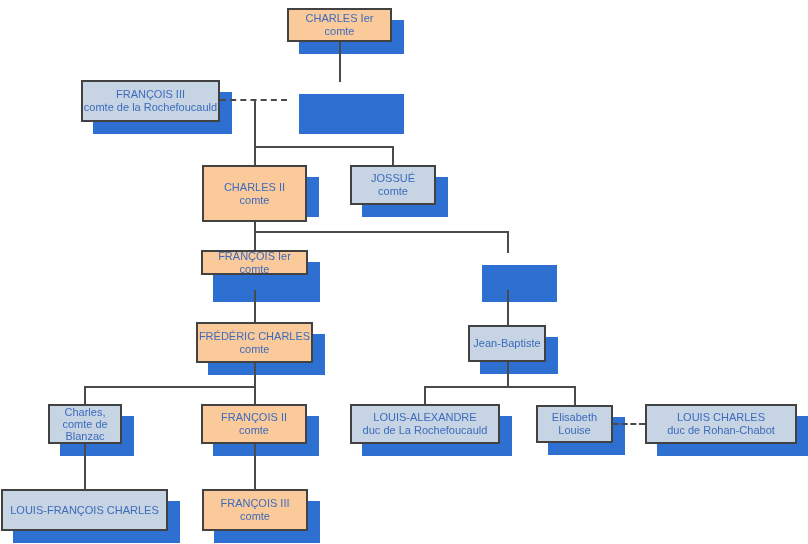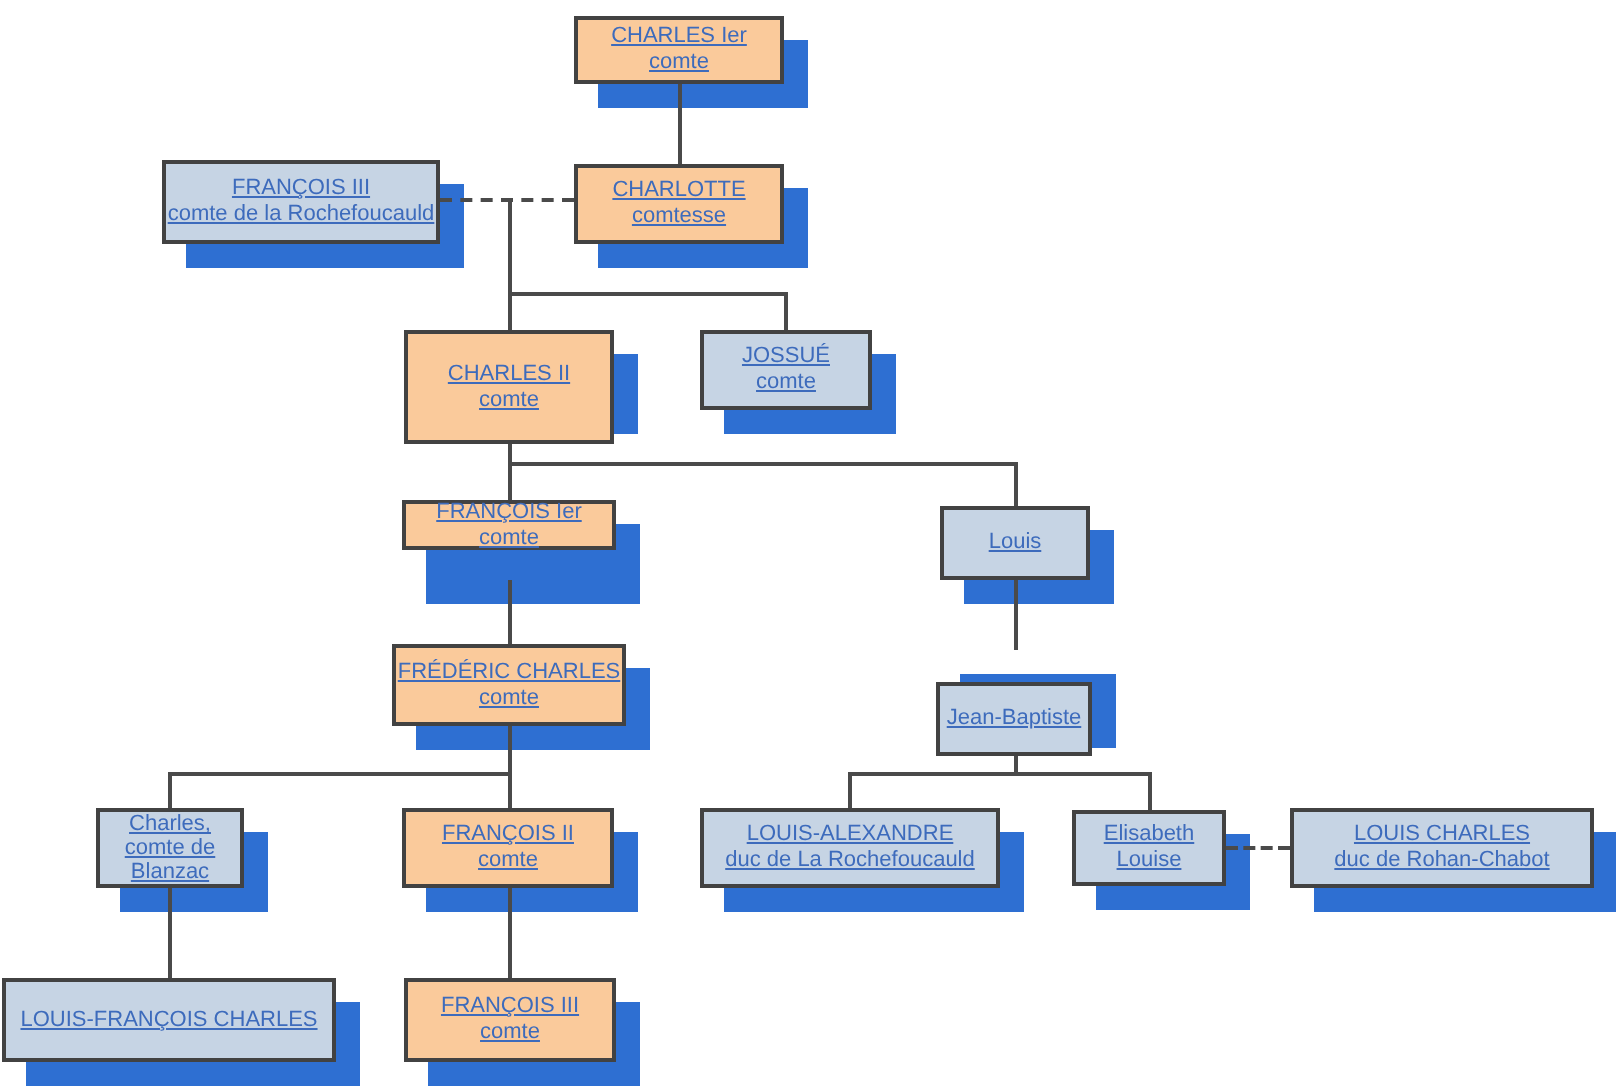--- a/index.html
+++ b/index.html
@@ -33,21 +33,20 @@
     flex-direction:column;
     align-items:center;
     justify-content:center;
     text-align:center;
     font-size:11px;
     line-height:13px;
     color:#3D6BBC;
     z-index:3;
     white-space:nowrap;
     cursor:default;
-    text-decoration:underline;
   }
   .node.orange{background:#FACA9B;}
   .node.blue{background:#C6D4E4;}
   .node.tight{line-height:12px;}
 </style>
 </head>
 <body>
 
 <div id="canvas">
     <div class="shadow" style="left: 214px; top: 501px; width: 106px; height: 42px;"></div>
@@ -91,50 +90,43 @@
   <div class="node orange" style="left:287px;top:8px;width:105px;height:34px">
     <span>CHARLES Ier</span>
     <span>comte</span>
   </div>
 
   <div class="node blue" style="left:81px;top:80px;width:139px;height:42px">
     <span>FRANÇOIS III</span>
     <span>comte de la Rochefoucauld</span>
   </div>
 
-  <div class="node orange" style="left:287px;top:82px;width:105px;height:40px">
-    <span>CHARLOTTE</span>
-    <span>comtesse</span>
-  </div>
 
   <div class="node orange" style="left:202px;top:165px;width:105px;height:57px">
     <span>CHARLES II</span>
     <span>comte</span>
   </div>
 
   <div class="node blue" style="left:350px;top:165px;width:86px;height:40px">
     <span>JOSSUÉ</span>
     <span>comte</span>
   </div>
 
   <div class="node orange" style="left:201px;top:250px;width:107px;height:25px">
     <span>FRANÇOIS Ier</span>
     <span>comte</span>
   </div>
 
-  <div class="node blue" style="left:470px;top:253px;width:75px;height:37px">
-    <span>Louis</span>
-  </div>
 
   <div class="node orange" style="left:196px;top:322px;width:117px;height:41px">
     <span>FRÉDÉRIC CHARLES</span>
     <span>comte</span>
   </div>
 
-  <div class="node blue" style="left:468px;top:341px;width:78px;height:37px">
+  <div class="node blue" style="left:468px;top:325px;width:78px;height:37px">
     <span>Jean-Baptiste</span>
   </div>
 
   <div class="node blue tight" style="left:48px;top:404px;width:74px;height:40px">
     <span>Charles,</span>
     <span>comte de</span>
     <span>Blanzac</span>
   </div>
 
   <div class="node orange" style="left:201px;top:404px;width:106px;height:40px">

